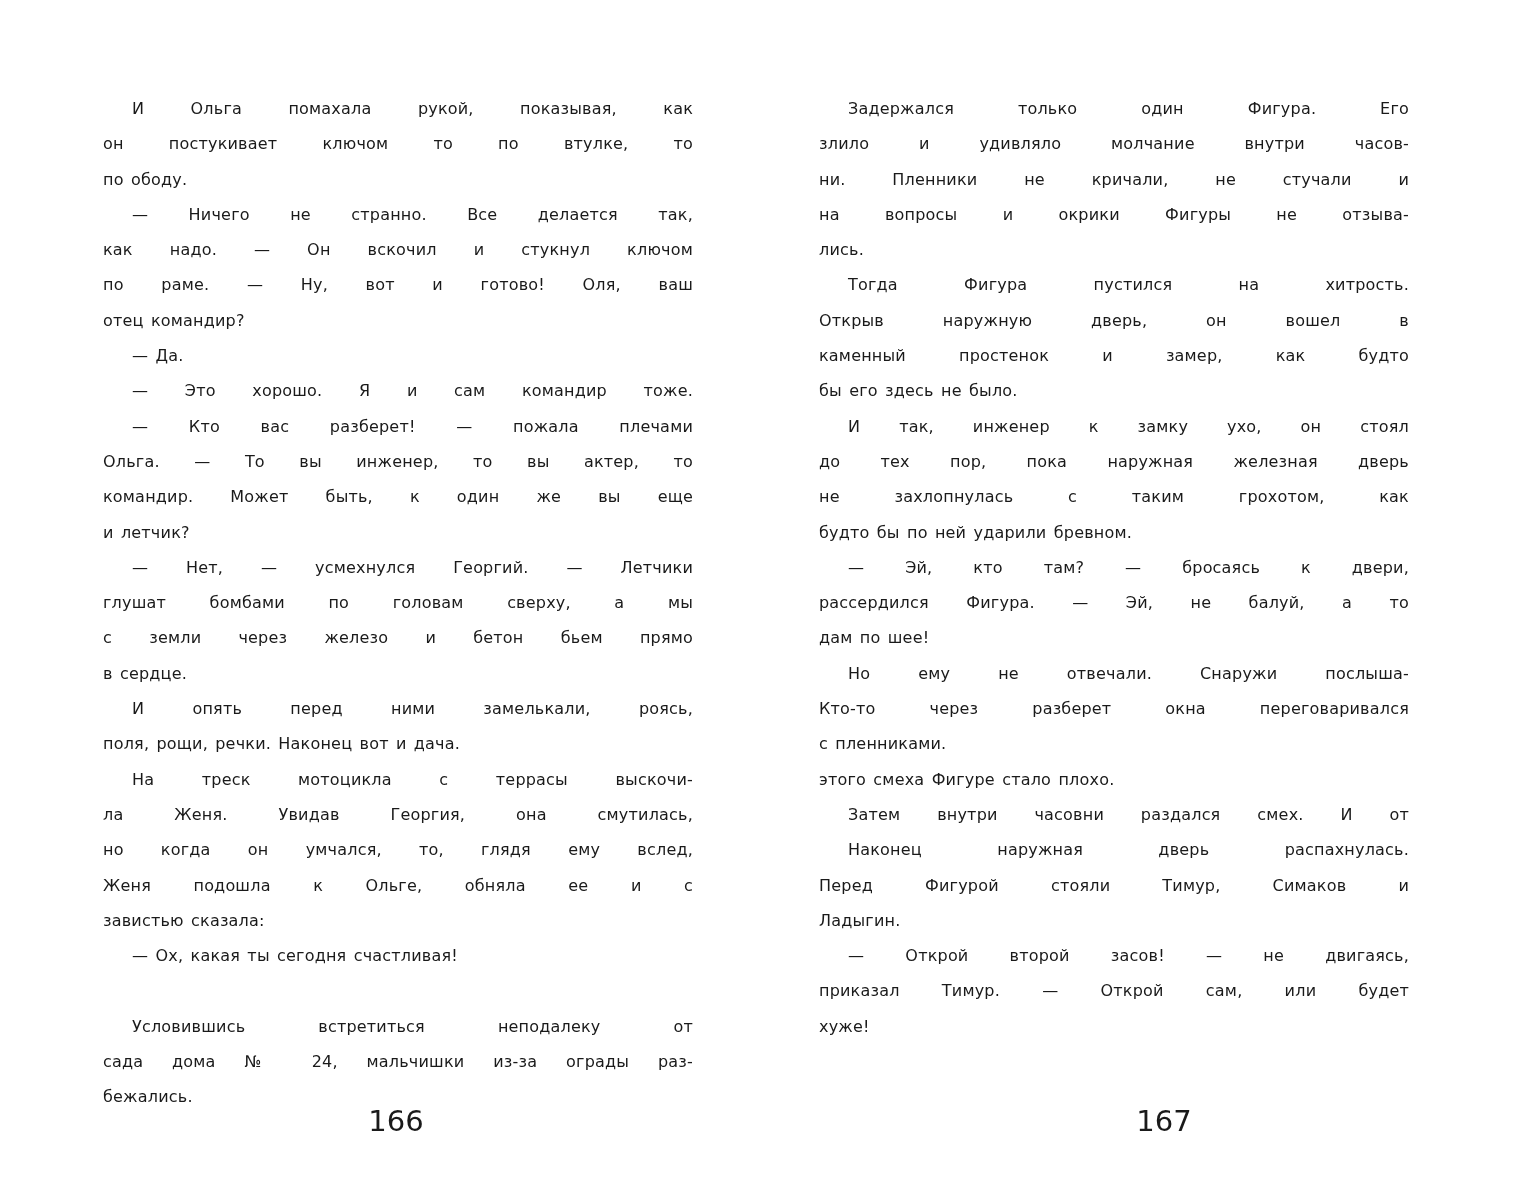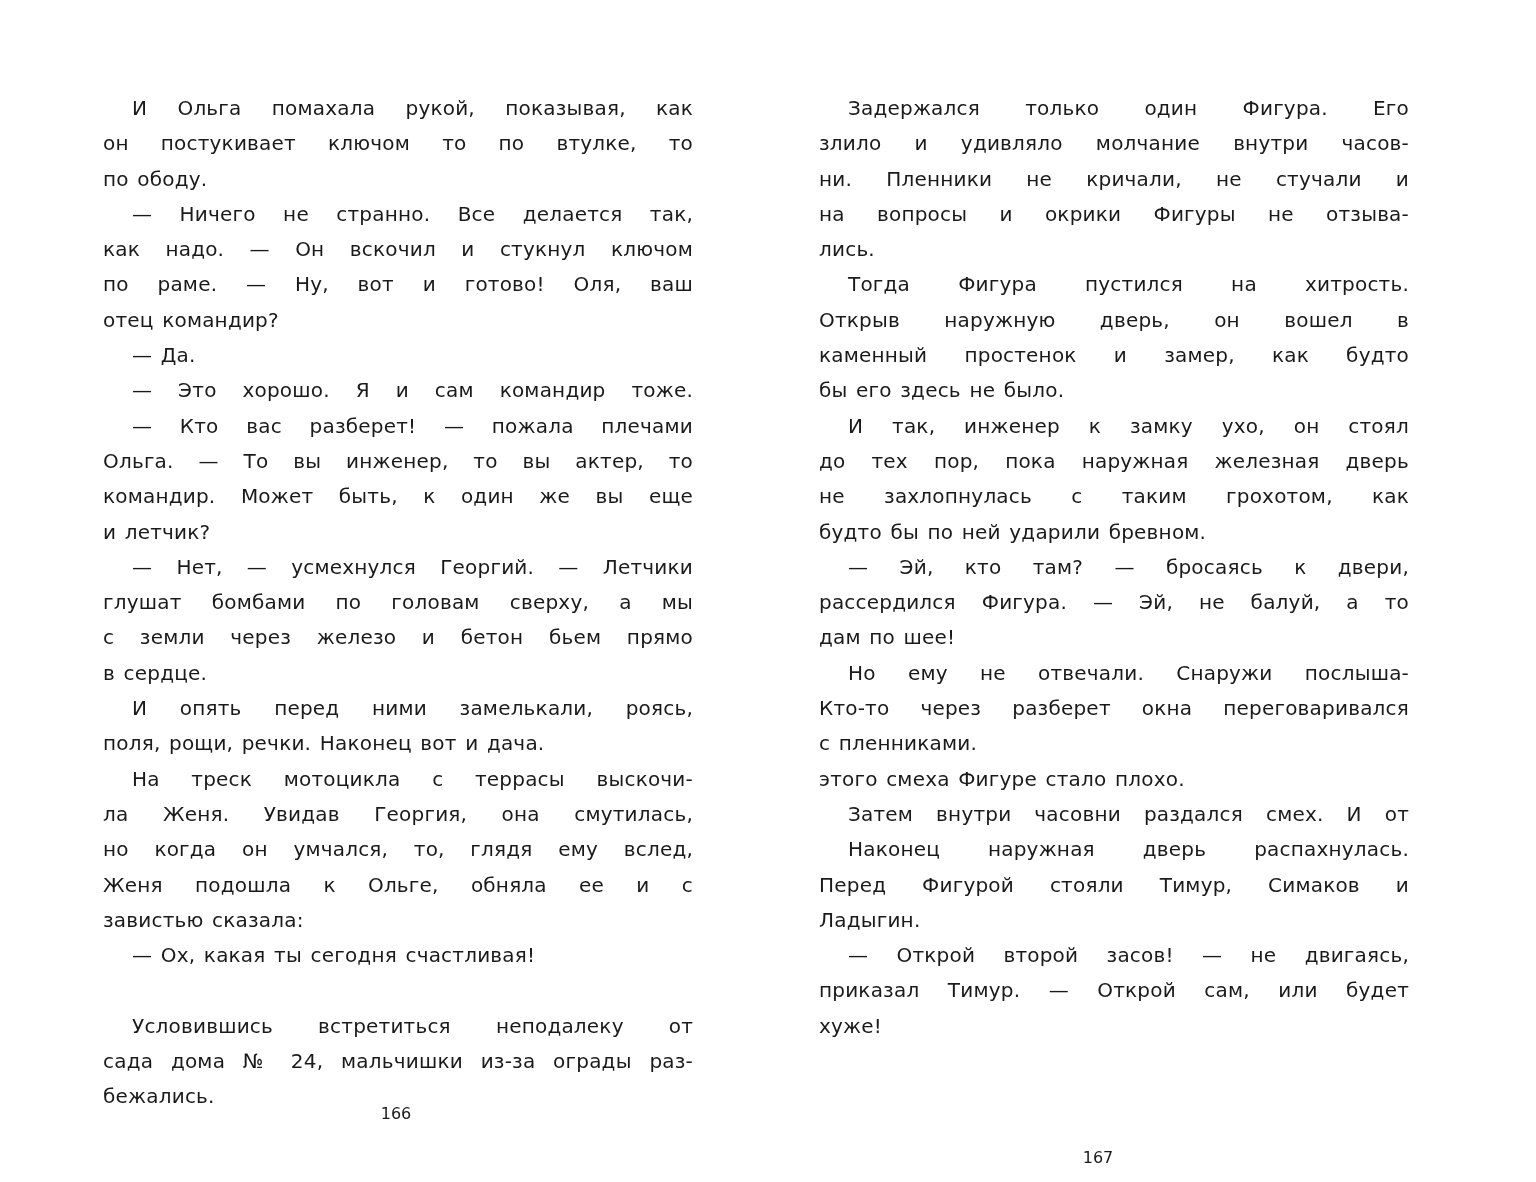--- a/index.html
+++ b/index.html
@@ -1,28 +1,28 @@
 <!DOCTYPE html>
 <html><head>
 <meta charset="utf-8">
 <style>
   html, body { margin:0; padding:0; background:#ffffff; }
   body { width:1536px; height:1182px; position:relative; overflow:hidden;
          font-family:"DejaVu Sans", sans-serif; color:#1a1a1a; }
   .page { position:absolute; top:91px; width:590px; }
   .page.left { left:103px; }
   .page.right { left:819px; }
-  .line { height:35.3px; line-height:35.3px; font-size:20px; white-space:nowrap;
+  .line { height:35.3px; line-height:35.3px; font-size:16px; white-space:nowrap;
           text-align:justify; text-align-last:justify; letter-spacing:0.2px; word-spacing:2px; }
   .line.indent { padding-left:29px; }
   .line.last { text-align-last:left; }
   .gap { height:35.3px; }
-  .pagenum { position:absolute; top:1104px; font-size:16px; width:100px; text-align:center; }
+  .pagenum { position:absolute; top:1104px; font-size:29px; width:100px; text-align:center; }
   .pagenum.left { left:346px; }
-  .pagenum.right { left:1048px;margin-top:44px; }
+  .pagenum.right { left:1114px; }
 </style>
 </head>
 <body>
 
 <div class="page left" id="left-page">
     <div class="line indent">И Ольга помахала рукой, показывая, как</div>
     <div class="line">он постукивает ключом то по втулке, то</div>
     <div class="line last">по ободу.</div>
     <div class="line indent">— Ничего не странно. Все делается так,</div>
     <div class="line">как надо. — Он вскочил и стукнул ключом</div>

